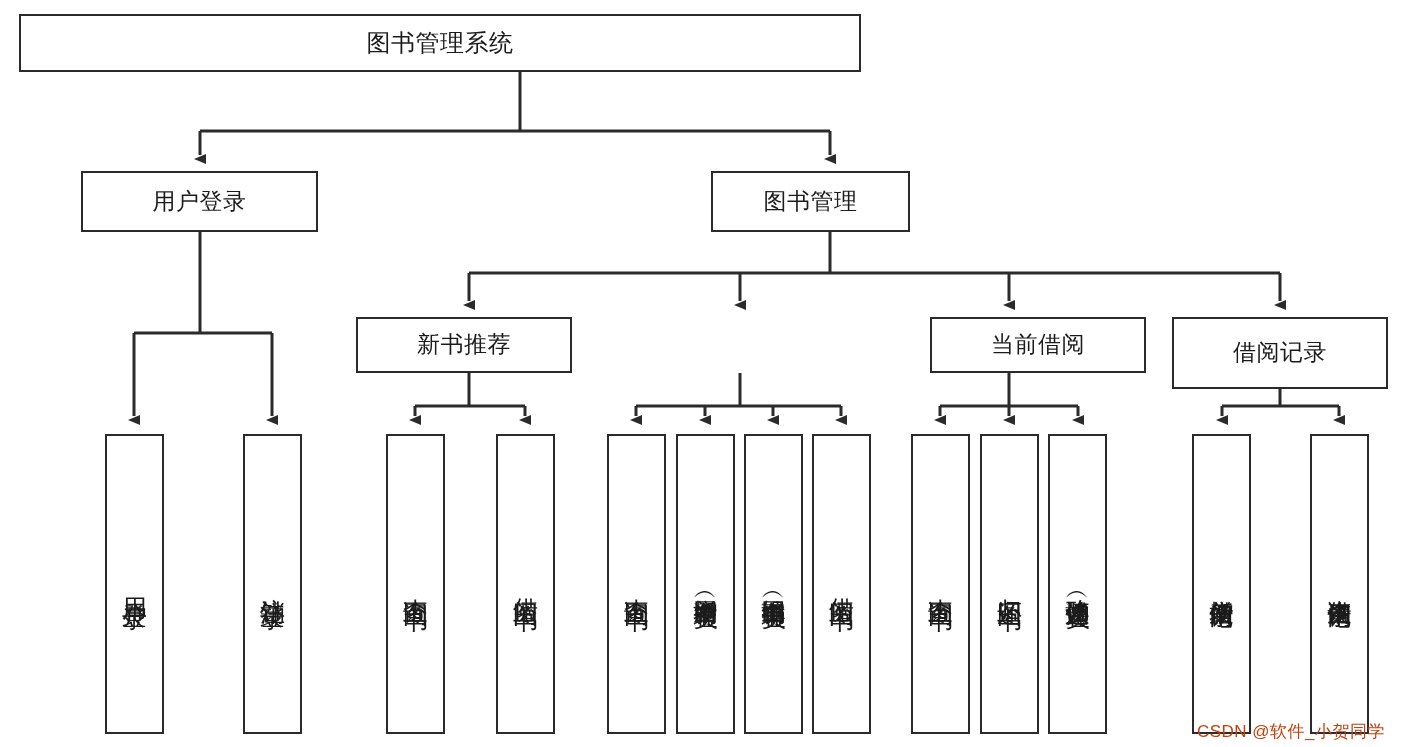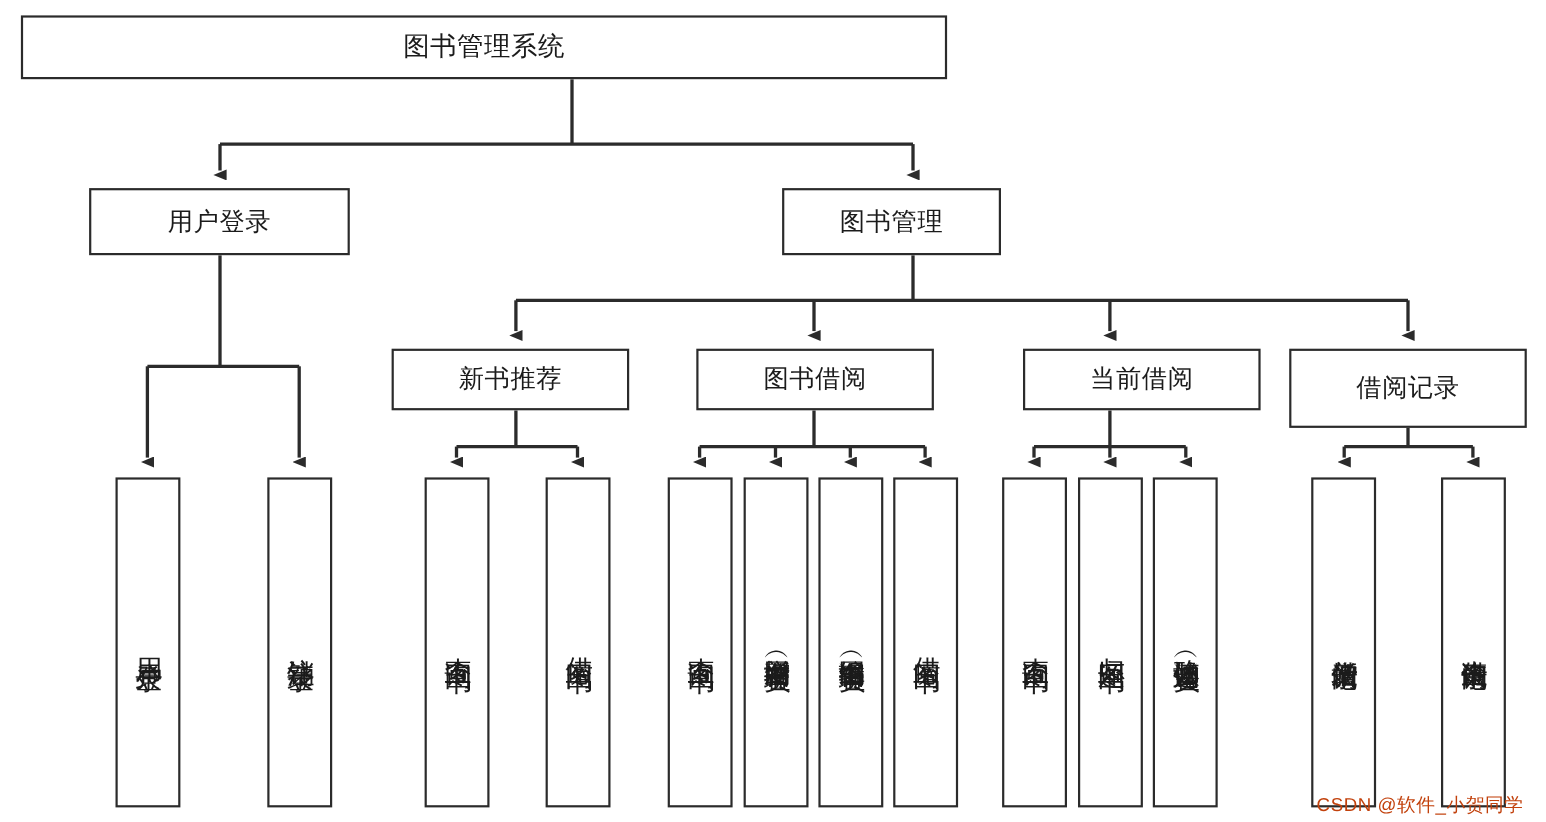--- a/index.html
+++ b/index.html
@@ -144,23 +144,20 @@
   <div class="node horiz" style="left:81px; top:171px; width:237px; height:61px;">
     <span class="node-label">用户登录</span>
   </div>
   <div class="node horiz" style="left:711px; top:171px; width:199px; height:61px;">
     <span class="node-label">图书管理</span>
   </div>
 
   <div class="node horiz" style="left:356px; top:317px; width:216px; height:56px;">
     <span class="node-label">新书推荐</span>
   </div>
-  <div class="node horiz" style="left:633px; top:317px; width:216px; height:56px;">
-    <span class="node-label">图书借阅</span>
-  </div>
   <div class="node horiz" style="left:930px; top:317px; width:216px; height:56px;">
     <span class="node-label">当前借阅</span>
   </div>
   <div class="node horiz" style="left:1172px; top:317px; width:216px; height:72px;">
     <span class="node-label">借阅记录</span>
   </div>
 
   <div class="node vert" style="left:105px; top:434px; width:59px; height:300px;">
     <span class="node-label">用户登录</span>
   </div>

